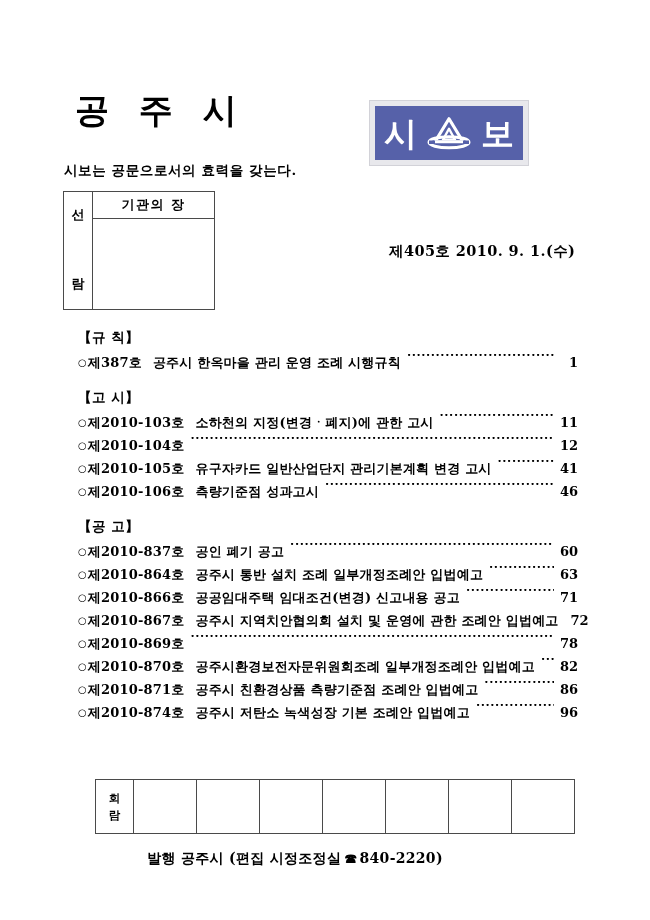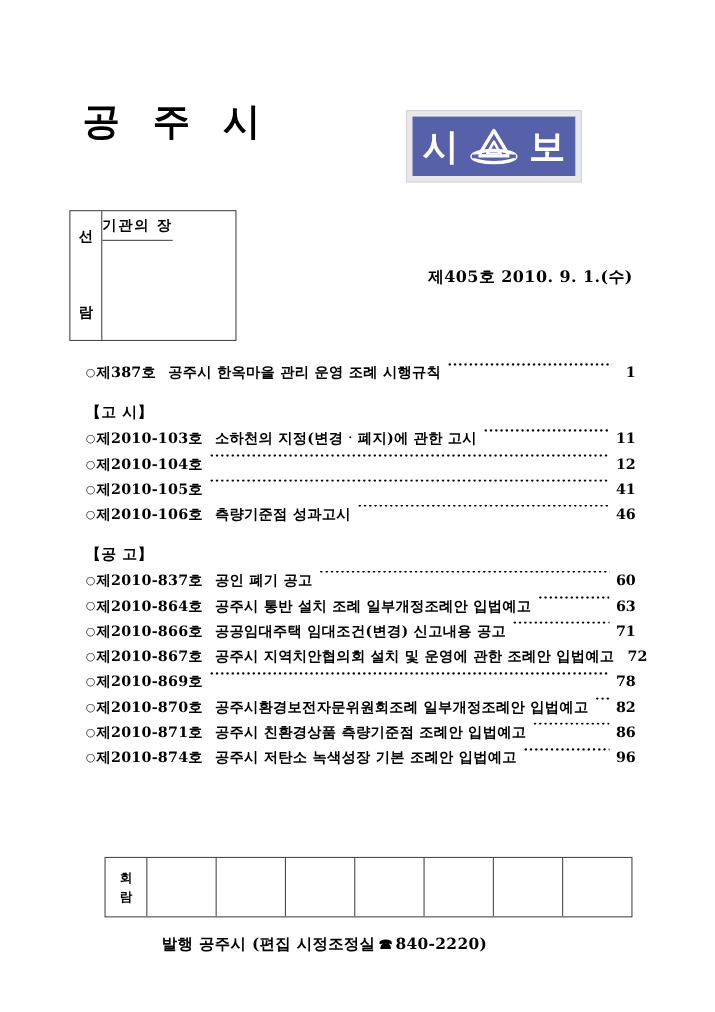--- a/index.html
+++ b/index.html
@@ -105,21 +105,21 @@
     flex-direction: column;
     justify-content: space-between;
     align-items: center;
     padding: 14px 0 16px 0;
     font-size: 13px;
     font-weight: 700;
   }
   .approval-right {
     flex: 1;
     display: flex;
-    flex-direction: row;
+    flex-direction: column;
     box-sizing: border-box;
   }
   .approval-head {
     height: 27px;
     border-bottom: 1.6px solid #4a4a4a;
     box-sizing: border-box;
     display: flex;
     align-items: center;
     justify-content: center;
     font-size: 13px;
@@ -253,20 +253,21 @@
     margin: 0 2px 0 3px;
   }
 </style>
 </head>
 <body>
 
 <div class="page">
 
   <div class="masthead-title">공 주 시</div>
 
+  <div class="masthead-note">시보는 공문으로서의 효력을 갖는다.</div>
 
   <div class="logo-wrap">
     <div class="logo-inner">
       <span class="logo-char left">시</span>
       <svg class="logo-emblem" viewBox="0 0 52 38">
         <path d="M26 4 L40 27 L12 27 Z" fill="none" stroke="#ffffff" stroke-width="3.2" stroke-linejoin="round"></path>
         <path d="M26 14 L32 25 L20 25 Z" fill="none" stroke="#ffffff" stroke-width="2.4" stroke-linejoin="round"></path>
         <ellipse cx="26" cy="27.5" rx="20" ry="5.6" fill="none" stroke="#ffffff" stroke-width="3"></ellipse>
         <path d="M6 27.5 L46 27.5" stroke="#5661a9" stroke-width="3.4"></path>
         <path d="M12 27 L40 27" stroke="#ffffff" stroke-width="3"></path>
@@ -283,20 +284,21 @@
     <div class="approval-right">
       <div class="approval-head">기관의 장</div>
       <div class="approval-body"></div>
     </div>
   </div>
 
   <div class="issue-line">제405호  2010.  9.  1.(수)</div>
 
   <div class="contents" id="contents">
       <div class="section">
+        <div class="section-head">【규  칙】</div>
         <div class="entry">
           <span class="entry-bullet">○</span>
           <span class="entry-num">제387호</span>
           <span class="entry-title">공주시 한옥마을 관리 운영 조례 시행규칙</span>
           <span class="entry-leader"></span>
           <span class="entry-page">1</span>
         </div>
       </div>
       <div class="section">
         <div class="section-head">【고  시】</div>
@@ -309,20 +311,21 @@
         </div>
         <div class="entry">
           <span class="entry-bullet">○</span>
           <span class="entry-num">제2010-104호</span>
           <span class="entry-leader"></span>
           <span class="entry-page">12</span>
         </div>
         <div class="entry">
           <span class="entry-bullet">○</span>
           <span class="entry-num">제2010-105호</span>
+          <span class="entry-title">유구자카드 일반산업단지 관리기본계획 변경 고시</span>
           <span class="entry-leader"></span>
           <span class="entry-page">41</span>
         </div>
         <div class="entry">
           <span class="entry-bullet">○</span>
           <span class="entry-num">제2010-106호</span>
           <span class="entry-title">측량기준점 성과고시</span>
           <span class="entry-leader"></span>
           <span class="entry-page">46</span>
         </div>

